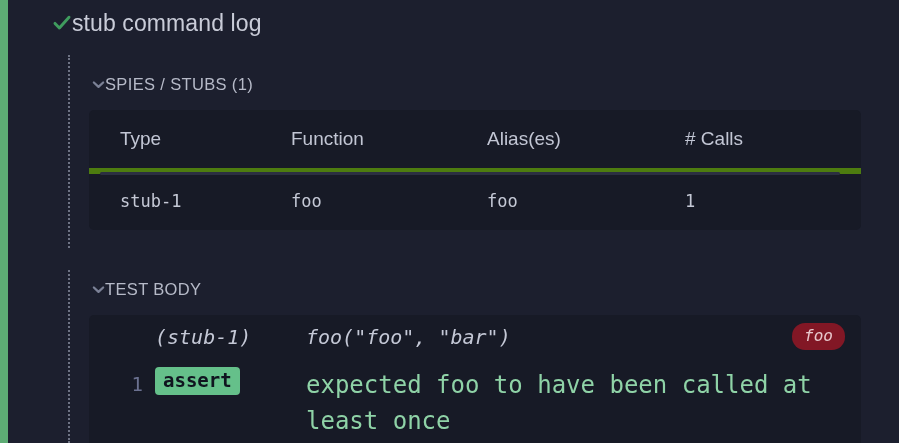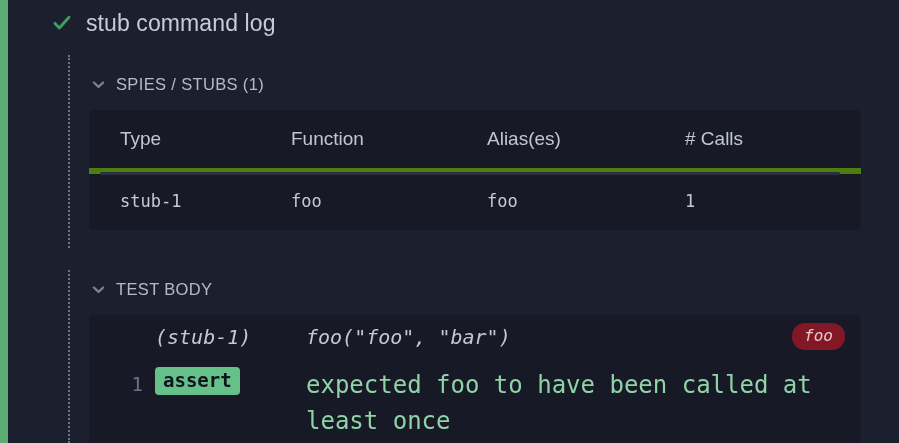--- a/index.html
+++ b/index.html
@@ -46,40 +46,39 @@
   }
 
   
   .test-title-row {
     position: absolute;
     left: 52px;
     top: 6px;
     height: 34px;
     display: flex;
     align-items: center;
-    gap: 14px;
   }
   .check-icon {
     width: 20px;
     height: 20px;
     display: block;
   }
   .test-title {
     font-size: 23px;
     color: #c9ccd8;
     letter-spacing: 0.1px;
     white-space: nowrap;
   }
 
   
   .section-header {
     position: absolute;
     display: flex;
     align-items: center;
-    gap: 11px;
+    gap: 0;
     height: 20px;
     cursor: pointer;
   }
   .section-header.spies { left: 92px; top: 74px; }
   .section-header.body  { left: 92px; top: 279px; }
 
   .chevron {
     width: 13px;
     height: 13px;
     display: block;

